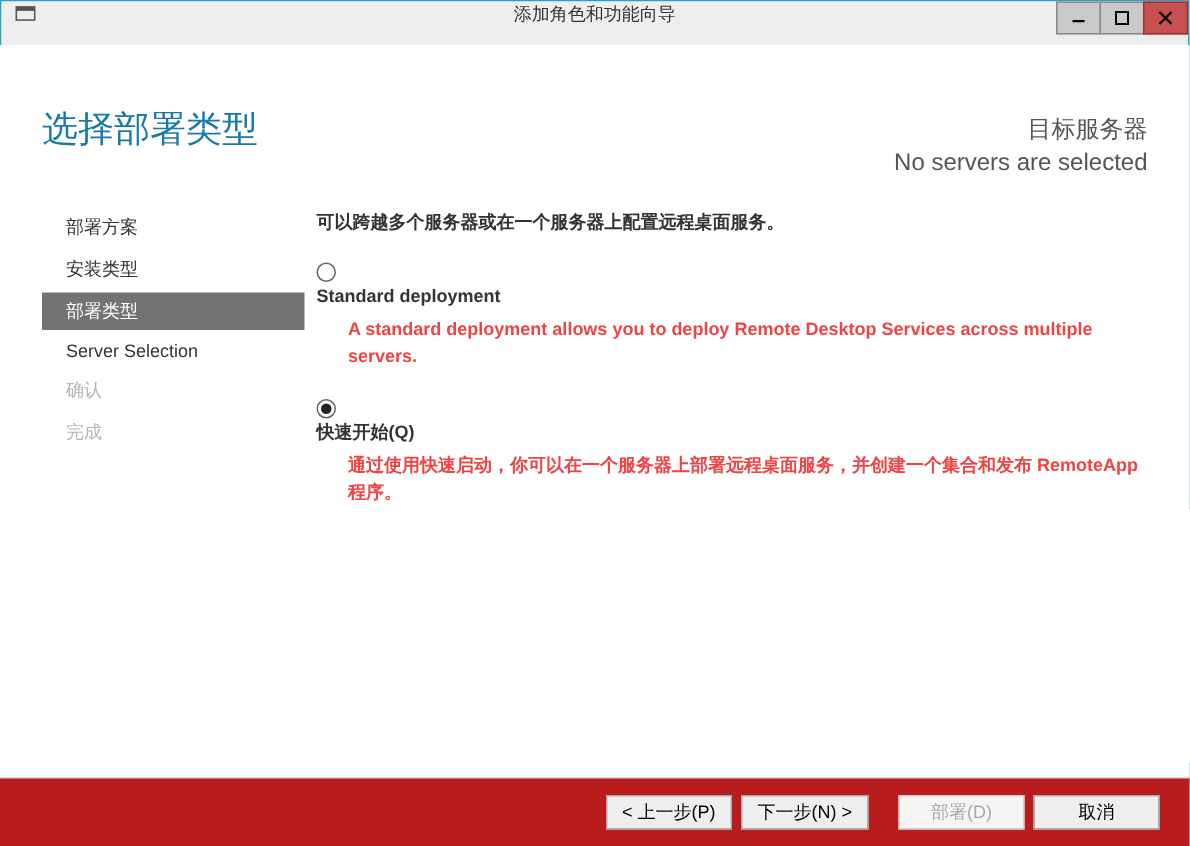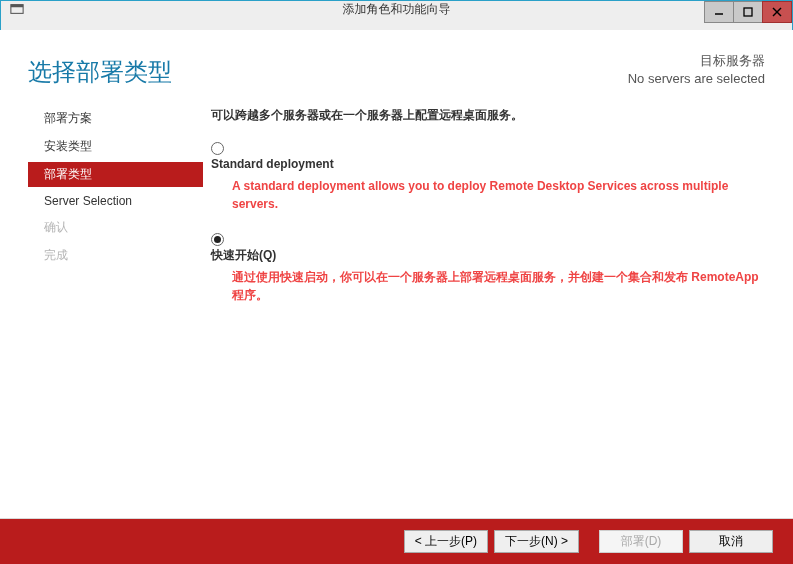--- a/index.html
+++ b/index.html
@@ -50,53 +50,54 @@
   }
   .win-btn.close { background:#c75050; color:#000; border-color:#a03030;}
   .body-area {
     position: absolute;
     top: 30px; left:0; right:0; bottom:0;
     background:#fff;
   }
   .header-row {
     display:flex;
     padding: 22px 28px 0 28px;
-    align-items:flex-end;
+    align-items:center;
   }
   .page-title {
     color: #187aa8;
     font-size: 24px;
     font-weight: 300;
   }
   .target-box {
     margin-left:auto;
     text-align:right;
     color:#555;
-    font-size:13px;
+    font-size:16px;
     line-height:1.4;
+    margin-top:24px;
   }
   .content-row {
     display:flex;
     padding: 18px 28px 0 28px;
   }
   .sidebar {
     width: 175px;
     flex-shrink:0;
   }
   .sidebar-item {
     padding: 4px 10px 4px 16px;
     font-size: 12px;
     color:#333;
     cursor:pointer;
     margin-bottom:3px;
     min-height:20px;
     display:flex;align-items:center;
   }
   .sidebar-item.selected {
-    background:#b91c1c;
+    background:#737373;
     color:#fff;
   }
   .sidebar-item.disabled {
     color:#b5b5b5;
     cursor:default;
   }
   .main {
     flex:1;
     padding-left: 8px;
     color:#333;

